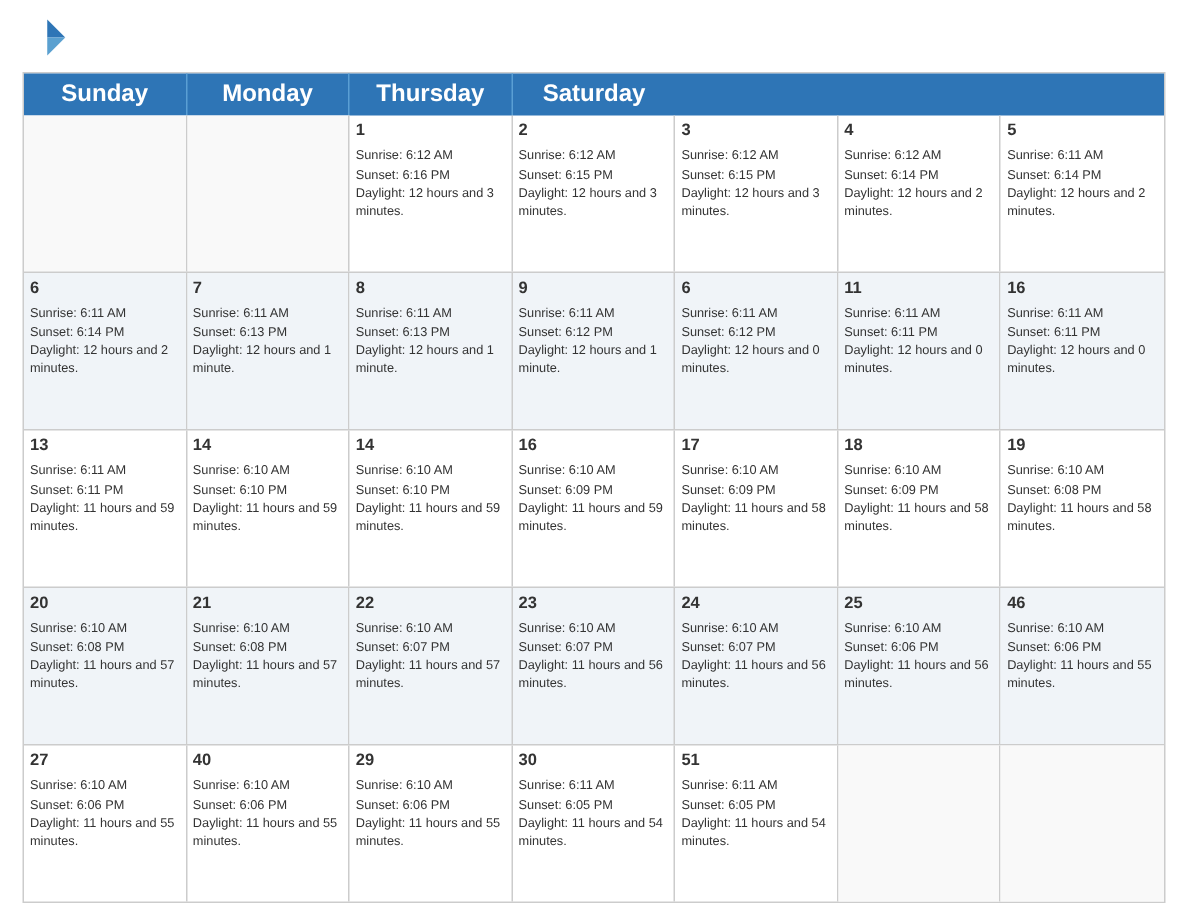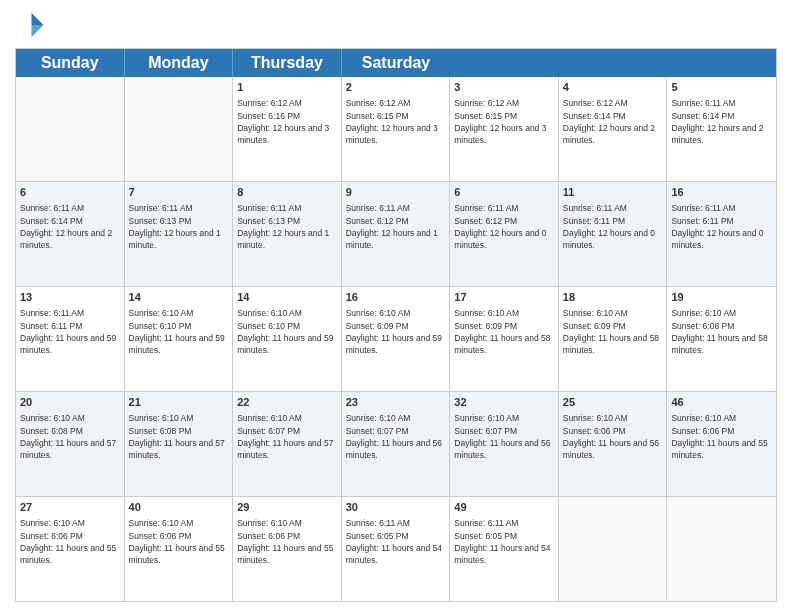--- a/index.html
+++ b/index.html
@@ -282,21 +282,21 @@
 Sunset: 6:07 PM
 Daylight: 11 hours and 57 minutes.</div>
           </div>
           <div class="cal-cell">
             <span class="day-num">23</span>
             <div class="info" style="white-space: pre-line;">Sunrise: 6:10 AM
 Sunset: 6:07 PM
 Daylight: 11 hours and 56 minutes.</div>
           </div>
           <div class="cal-cell">
-            <span class="day-num">32</span>
+            <span class="day-num">24</span>
             <div class="info" style="white-space: pre-line;">Sunrise: 6:10 AM
 Sunset: 6:07 PM
 Daylight: 11 hours and 56 minutes.</div>
           </div>
           <div class="cal-cell">
             <span class="day-num">25</span>
             <div class="info" style="white-space: pre-line;">Sunrise: 6:10 AM
 Sunset: 6:06 PM
 Daylight: 11 hours and 56 minutes.</div>
           </div>
@@ -326,21 +326,21 @@
 Sunset: 6:06 PM
 Daylight: 11 hours and 55 minutes.</div>
           </div>
           <div class="cal-cell">
             <span class="day-num">30</span>
             <div class="info" style="white-space: pre-line;">Sunrise: 6:11 AM
 Sunset: 6:05 PM
 Daylight: 11 hours and 54 minutes.</div>
           </div>
           <div class="cal-cell">
-            <span class="day-num">49</span>
+            <span class="day-num">51</span>
             <div class="info" style="white-space: pre-line;">Sunrise: 6:11 AM
 Sunset: 6:05 PM
 Daylight: 11 hours and 54 minutes.</div>
           </div>
           <div class="cal-cell empty"></div>
           <div class="cal-cell empty"></div>
         </div>
       </div>
   </div>
 </div>

